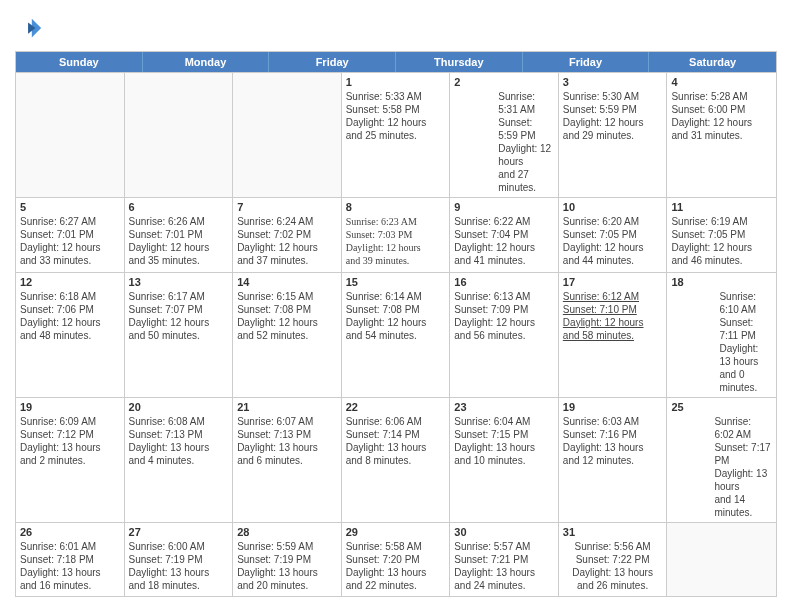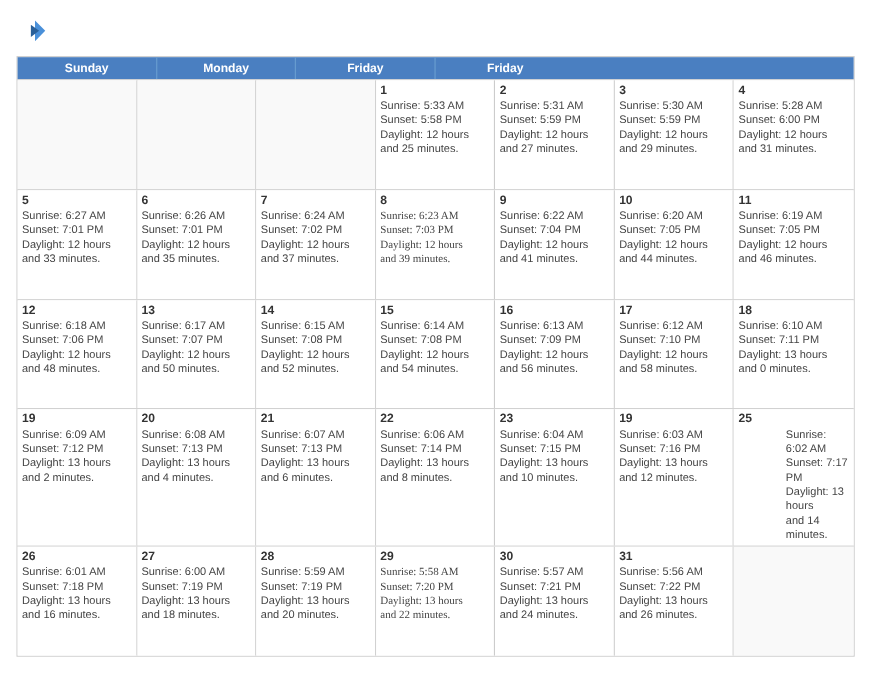--- a/index.html
+++ b/index.html
@@ -127,37 +127,39 @@
       <div class="main-title"></div>
       <div class="subtitle"></div>
     </div>
   </div>
 
   <div class="calendar">
     <div class="cal-header" id="cal-header">
         <div class="cal-header-cell">Sunday</div>
         <div class="cal-header-cell">Monday</div>
         <div class="cal-header-cell">Friday</div>
+        <div class="cal-header-cell">Thursday</div>
         <div class="cal-header-cell">Friday</div>
+        <div class="cal-header-cell">Saturday</div>
       </div>
     <div class="cal-body" id="cal-body">
         <div class="cal-row">
           <div class="cal-cell empty"></div>
           <div class="cal-cell empty"></div>
           <div class="cal-cell empty"></div>
           <div class="cal-cell">
             <span class="cell-day">1</span>
             <div class="cell-info" style="white-space: pre-line;">Sunrise: 5:33 AM
 Sunset: 5:58 PM
 Daylight: 12 hours
 and 25 minutes.</div>
           </div>
           <div class="cal-cell">
             <span class="cell-day">2</span>
-            <div class="cell-info" style="white-space: pre-line;">Sunrise: 5:31 AM
+            <div class="cell-info" style="white-space: pre-line; margin-left: 44px;">Sunrise: 5:31 AM
 Sunset: 5:59 PM
 Daylight: 12 hours
 and 27 minutes.</div>
           </div>
           <div class="cal-cell">
             <span class="cell-day">3</span>
             <div class="cell-info" style="white-space: pre-line;">Sunrise: 5:30 AM
 Sunset: 5:59 PM
 Daylight: 12 hours
 and 29 minutes.</div>
@@ -252,28 +254,28 @@
           </div>
           <div class="cal-cell">
             <span class="cell-day">16</span>
             <div class="cell-info" style="white-space: pre-line;">Sunrise: 6:13 AM
 Sunset: 7:09 PM
 Daylight: 12 hours
 and 56 minutes.</div>
           </div>
           <div class="cal-cell">
             <span class="cell-day">17</span>
-            <div class="cell-info" style="white-space: pre-line;">Sunrise: 6:12 AM
+            <div class="cell-info" style="white-space: pre-line; text-decoration: underline;">Sunrise: 6:12 AM
 Sunset: 7:10 PM
 Daylight: 12 hours
 and 58 minutes.</div>
           </div>
           <div class="cal-cell">
             <span class="cell-day">18</span>
-            <div class="cell-info" style="white-space: pre-line;">Sunrise: 6:10 AM
+            <div class="cell-info" style="white-space: pre-line; margin-left: 48px;">Sunrise: 6:10 AM
 Sunset: 7:11 PM
 Daylight: 13 hours
 and 0 minutes.</div>
           </div>
         </div>
         <div class="cal-row">
           <div class="cal-cell">
             <span class="cell-day">19</span>
             <div class="cell-info" style="white-space: pre-line;">Sunrise: 6:09 AM
 Sunset: 7:12 PM
@@ -340,35 +342,35 @@
           </div>
           <div class="cal-cell">
             <span class="cell-day">28</span>
             <div class="cell-info" style="white-space: pre-line;">Sunrise: 5:59 AM
 Sunset: 7:19 PM
 Daylight: 13 hours
 and 20 minutes.</div>
           </div>
           <div class="cal-cell">
             <span class="cell-day">29</span>
-            <div class="cell-info" style="white-space: pre-line; font-family: Liberation Serif, serif;">Sunrise: 5:58 AM
+            <div class="cell-info" style="white-space: pre-line;">Sunrise: 5:58 AM
 Sunset: 7:20 PM
 Daylight: 13 hours
 and 22 minutes.</div>
           </div>
           <div class="cal-cell">
             <span class="cell-day">30</span>
             <div class="cell-info" style="white-space: pre-line;">Sunrise: 5:57 AM
 Sunset: 7:21 PM
 Daylight: 13 hours
 and 24 minutes.</div>
           </div>
           <div class="cal-cell">
             <span class="cell-day">31</span>
-            <div class="cell-info" style="white-space: pre-line;">Sunrise: 5:56 AM
+            <div class="cell-info" style="white-space: pre-line; text-align: center;">Sunrise: 5:56 AM
 Sunset: 7:22 PM
 Daylight: 13 hours
 and 26 minutes.</div>
           </div>
           <div class="cal-cell empty"></div>
         </div>
       </div>
   </div>
 </div>
 

